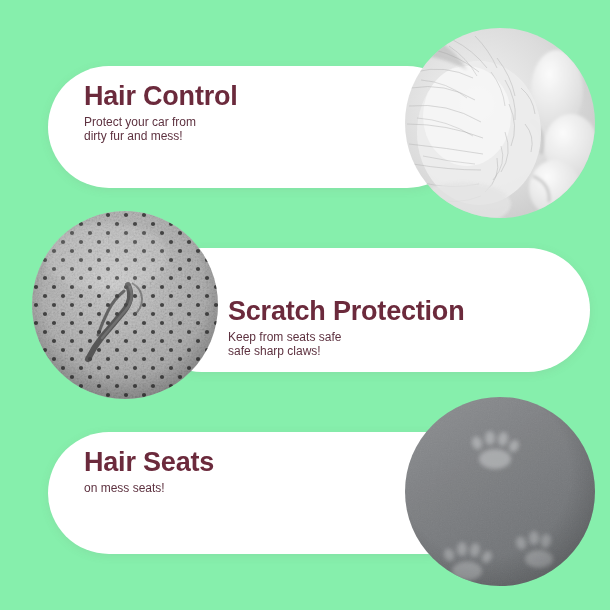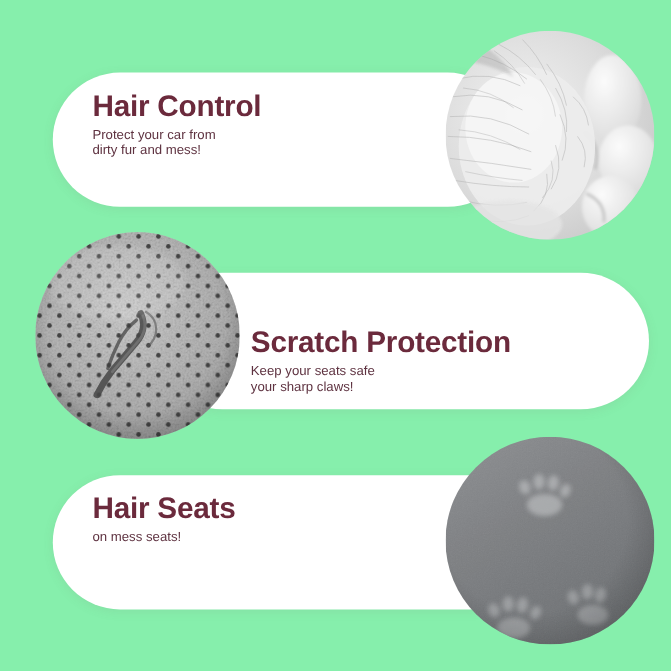--- a/index.html
+++ b/index.html
@@ -196,22 +196,22 @@
         <stop offset="60%" stop-color="#000" stop-opacity="0"></stop>
         <stop offset="100%" stop-color="#000" stop-opacity="0.30"></stop>
       </radialGradient>
       <rect width="186" height="188" fill="url(#vig2)"></rect>
       <ellipse cx="74" cy="46" rx="62" ry="34" fill="#ffffff" opacity="0.12" filter="url(#blurMd)"></ellipse>
     </svg>
   </div>
 
   <div class="card-text card-text-2">
     <div class="title">Scratch Protection</div>
-    <div class="subtitle">Keep your seats safe</div>
-    <div class="subtitle">your sharp claws!</div>
+    <div class="subtitle">Keep from seats safe</div>
+    <div class="subtitle">safe sharp claws!</div>
   </div>
 
   <div class="card card-3"></div>
 
   <div class="photo photo-3">
     <svg viewBox="0 0 190 189" preserveAspectRatio="xMidYMid slice" aria-hidden="true">
       <defs>
         <linearGradient id="seatBg" x1="0%" y1="0%" x2="60%" y2="100%">
           <stop offset="0%" stop-color="#8e9093"></stop>
           <stop offset="45%" stop-color="#7e8083"></stop>

